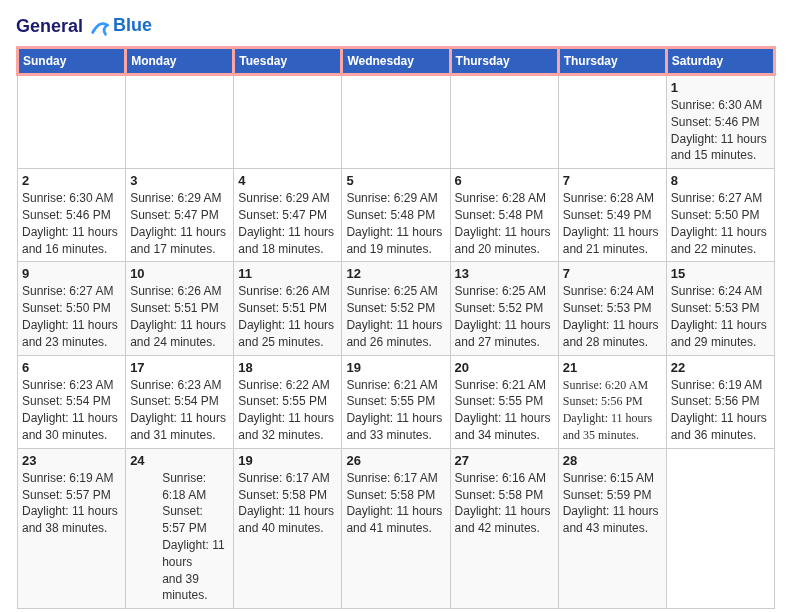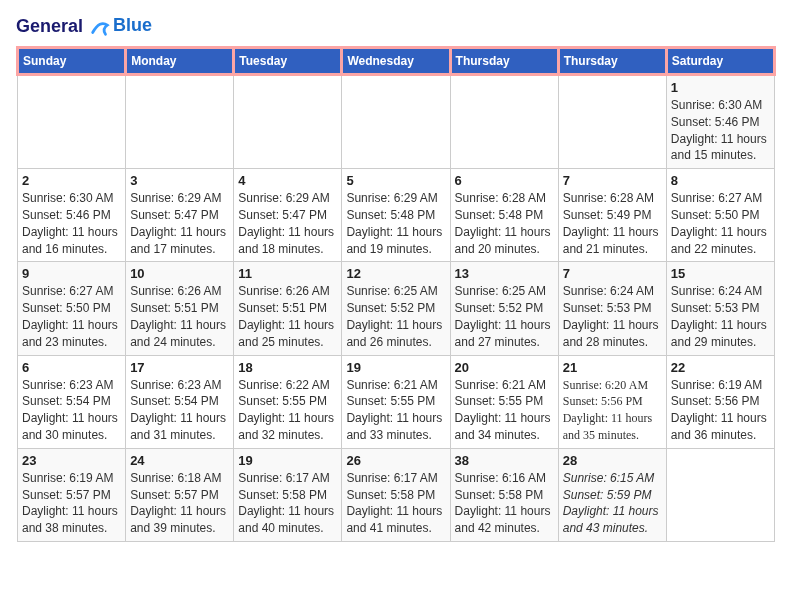--- a/index.html
+++ b/index.html
@@ -297,49 +297,49 @@
       <tr>
         <td>
           <span class="day-num">23</span>
           <div class="day-info" style="white-space: pre-line;">Sunrise: 6:19 AM
 Sunset: 5:57 PM
 Daylight: 11 hours
 and 38 minutes.</div>
         </td>
         <td>
           <span class="day-num">24</span>
-          <div class="day-info" style="white-space: pre-line;">Sunrise: 6:18 AM
+          <div class="day-info" style="white-space: pre-line; margin-left: 32px;">Sunrise: 6:18 AM
 Sunset: 5:57 PM
 Daylight: 11 hours
 and 39 minutes.</div>
         </td>
         <td>
           <span class="day-num">19</span>
           <div class="day-info" style="white-space: pre-line;">Sunrise: 6:17 AM
 Sunset: 5:58 PM
 Daylight: 11 hours
 and 40 minutes.</div>
         </td>
         <td>
           <span class="day-num">26</span>
           <div class="day-info" style="white-space: pre-line;">Sunrise: 6:17 AM
 Sunset: 5:58 PM
 Daylight: 11 hours
 and 41 minutes.</div>
         </td>
         <td>
-          <span class="day-num">38</span>
+          <span class="day-num">27</span>
           <div class="day-info" style="white-space: pre-line;">Sunrise: 6:16 AM
 Sunset: 5:58 PM
 Daylight: 11 hours
 and 42 minutes.</div>
         </td>
         <td>
           <span class="day-num">28</span>
-          <div class="day-info" style="white-space: pre-line; font-style: italic;">Sunrise: 6:15 AM
+          <div class="day-info" style="white-space: pre-line;">Sunrise: 6:15 AM
 Sunset: 5:59 PM
 Daylight: 11 hours
 and 43 minutes.</div>
         </td>
         <td class="empty-cell"></td>
       </tr>
     </tbody>
 </table>
 
 </body></html>

